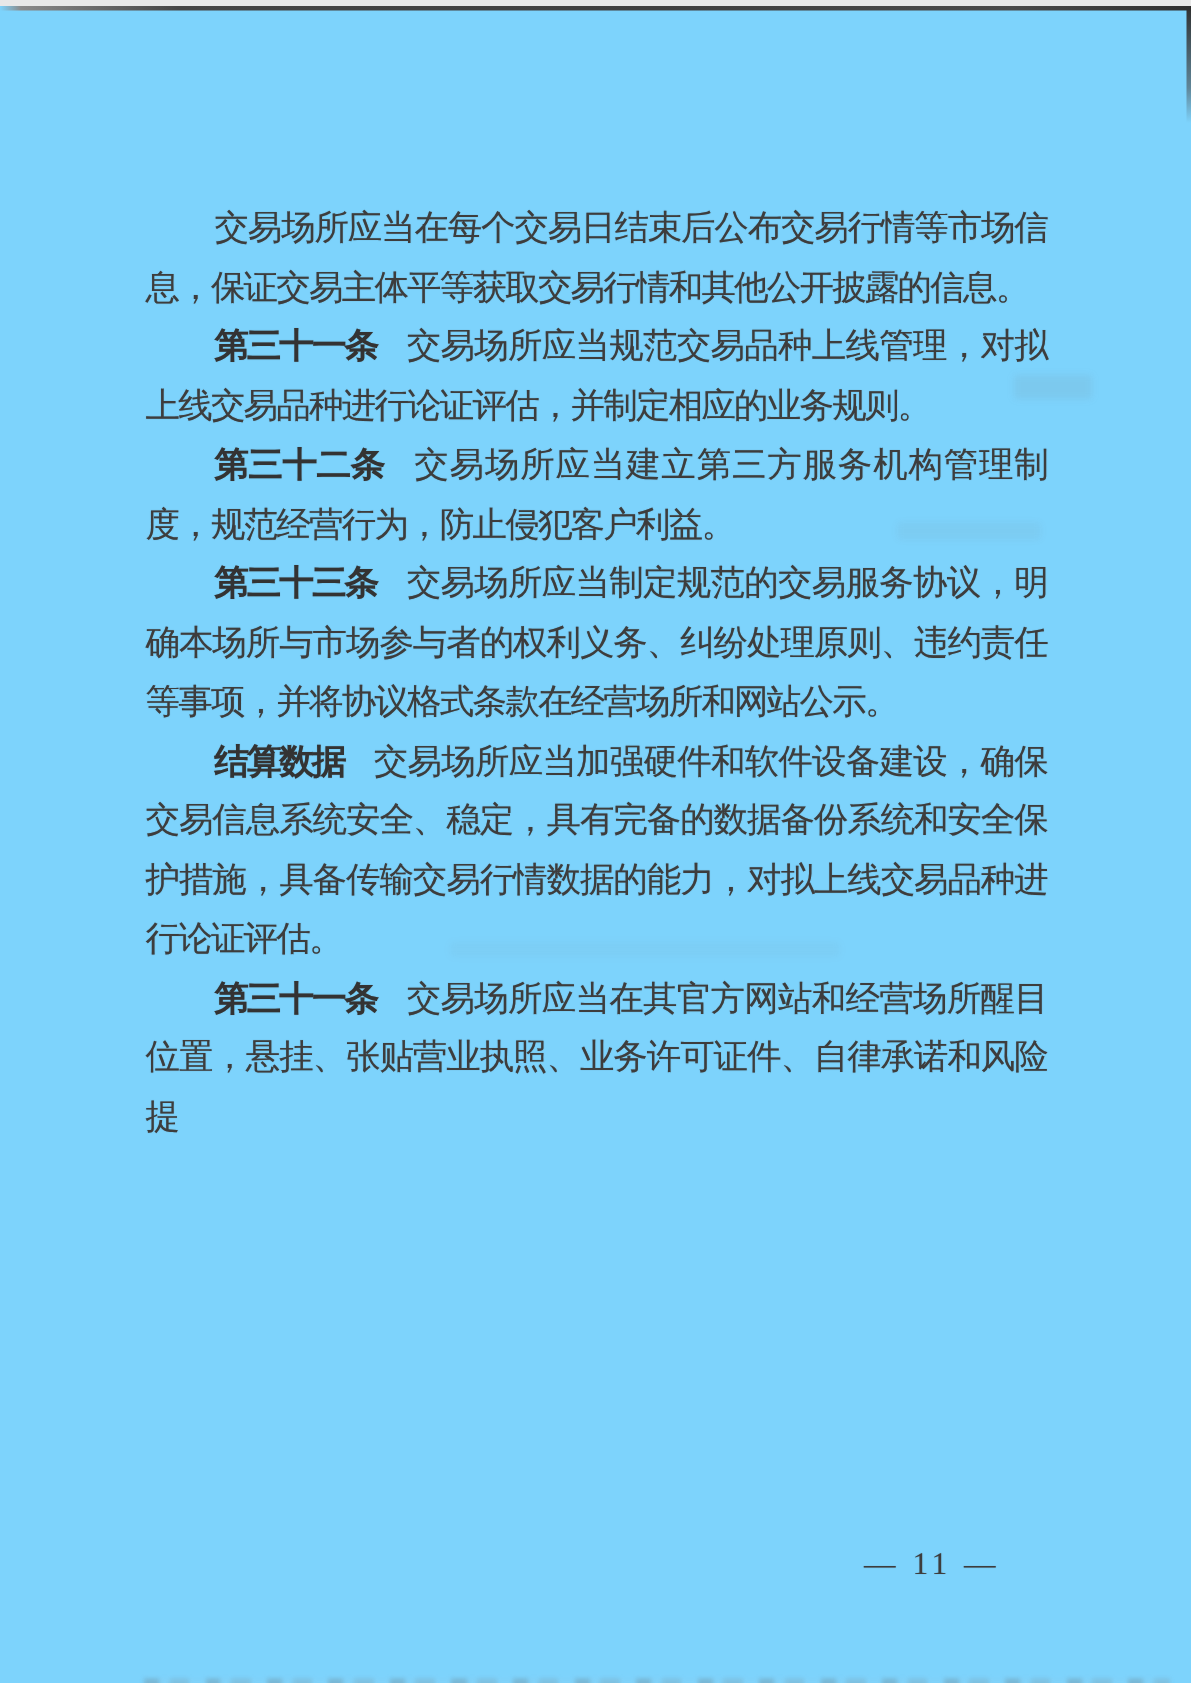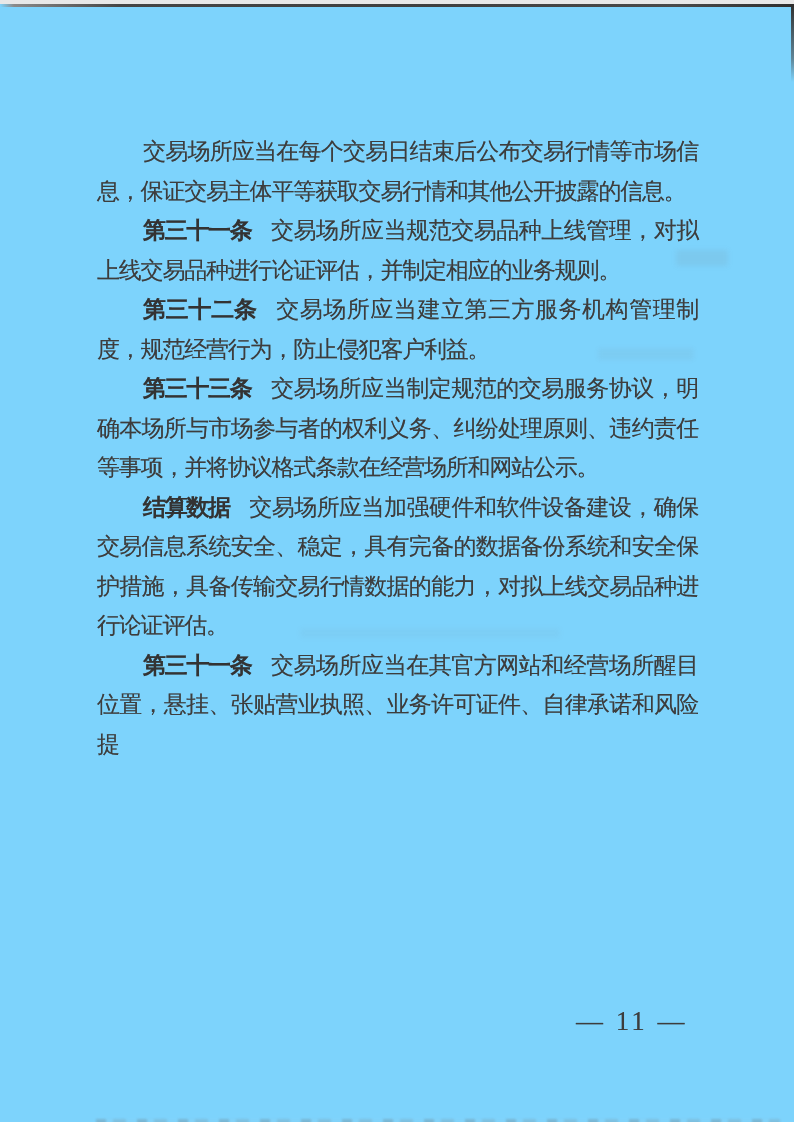--- a/index.html
+++ b/index.html
@@ -71,22 +71,22 @@
   }
   .term {
     font-weight: bold;
     color: #333333;
     margin-right: 0.85em;
     letter-spacing: -2px;
   }
   .footer {
     position: absolute;
     left: 576px;
-    top: 1002px;
-    font-size: 27px;
+    top: 1026px;
+    font-size: 21px;
     letter-spacing: 3px;
     color: #3d3d3d;
     text-shadow: 0 0 0.6px rgba(70,70,70,0.5);
   }
 </style>
 </head>
 <body>
 
 <div class="page">
 

